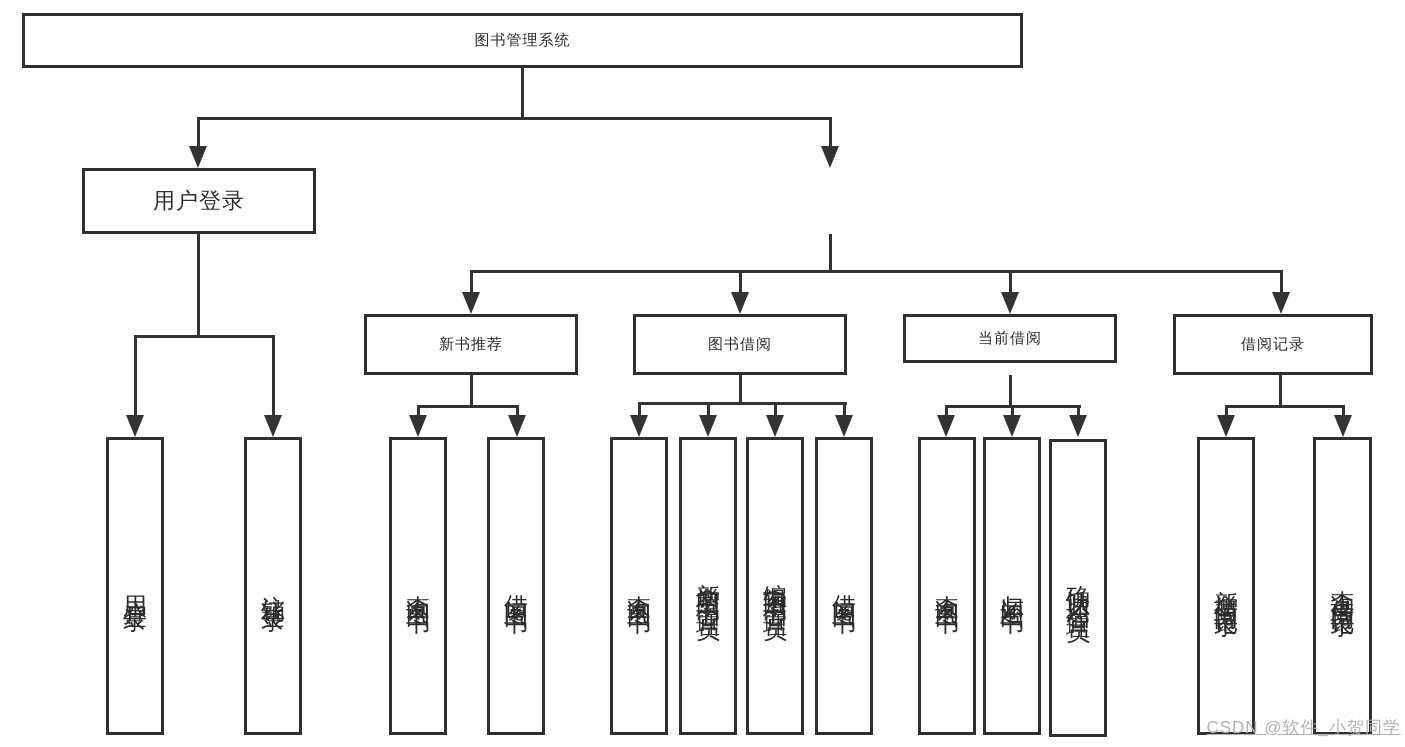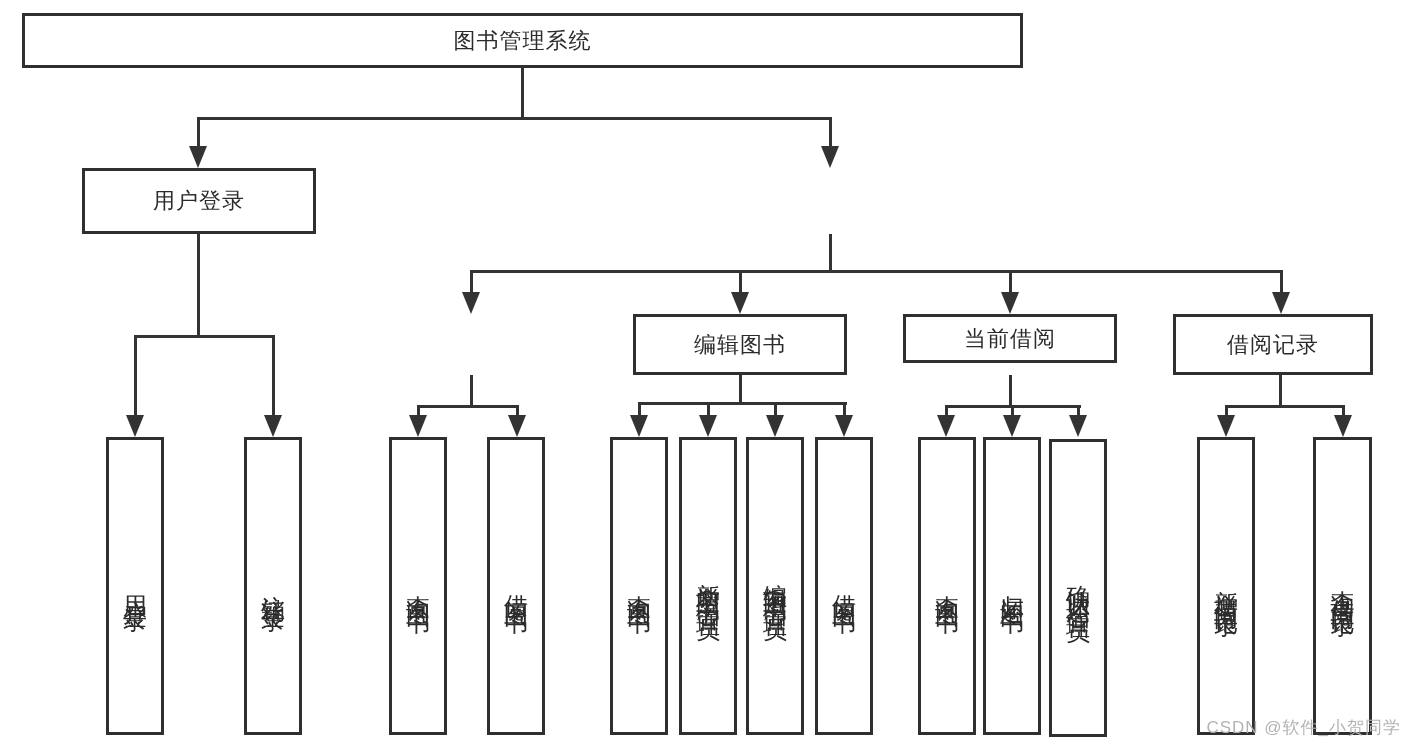--- a/index.html
+++ b/index.html
@@ -19,21 +19,21 @@
     position: absolute;
     box-sizing: border-box;
     border: 3px solid #2f2f2f;
     background: #ffffff;
     display: flex;
     align-items: center;
     justify-content: center;
     color: #2b2b2b;
     text-align: center;
   }
-  .box.hbox { font-size: 22px; letter-spacing: 1px; }
+  .box.hbox { font-size: 15px; letter-spacing: 1px; }
   .box.hbox.lvl2 { font-size: 22px; }
   .box.vbox {
     writing-mode: vertical-rl;
     text-orientation: mixed;
     font-size: 24px;
     letter-spacing: 5px;
     line-height: 1;
   }
   .hline, .vline {
     position: absolute;
@@ -50,20 +50,21 @@
     border-top: 22px solid #333333;
   }
   .watermark {
     position: absolute;
     top: 716px;
     right: 4px;
     font-size: 17px;
     color: #b3b3b3;
     letter-spacing: 1px;
     white-space: nowrap;
+    text-decoration: underline;
   }
 </style>
 </head>
 <body>
 
 <div class="stage">
 
   <div class="box hbox" style="left:22px; top:13px; width:1001px; height:55px;">图书管理系统</div>
 
   <div class="vline" style="left:521px; top:67px; height:52px;"></div>
@@ -86,21 +87,22 @@
   <div class="hline" style="left:470px; top:270px; width:813px;"></div>
   <div class="vline" style="left:470px; top:270px; height:24px;"></div>
   <div class="arrowhead" style="left:462px; top:292px;"></div>
   <div class="vline" style="left:739px; top:270px; height:24px;"></div>
   <div class="arrowhead" style="left:731px; top:292px;"></div>
   <div class="vline" style="left:1009px; top:270px; height:24px;"></div>
   <div class="arrowhead" style="left:1001px; top:292px;"></div>
   <div class="vline" style="left:1280px; top:270px; height:24px;"></div>
   <div class="arrowhead" style="left:1272px; top:292px;"></div>
 
-  <div class="box hbox" style="left:633px; top:314px; width:214px; height:61px;">编辑图书</div>
+  <div class="box hbox" style="left:364px; top:314px; width:214px; height:61px;">新书推荐</div>
+  <div class="box hbox" style="left:633px; top:314px; width:214px; height:61px;">图书借阅</div>
   <div class="box hbox" style="left:903px; top:314px; width:214px; height:49px;">当前借阅</div>
   <div class="box hbox" style="left:1173px; top:314px; width:200px; height:61px;">借阅记录</div>
 
   <div class="vline" style="left:470px; top:375px; height:32px;"></div>
   <div class="hline" style="left:417px; top:405px; width:102px;"></div>
   <div class="vline" style="left:417px; top:405px; height:12px;"></div>
   <div class="arrowhead" style="left:409px; top:415px;"></div>
   <div class="vline" style="left:516px; top:405px; height:12px;"></div>
   <div class="arrowhead" style="left:508px; top:415px;"></div>
 

